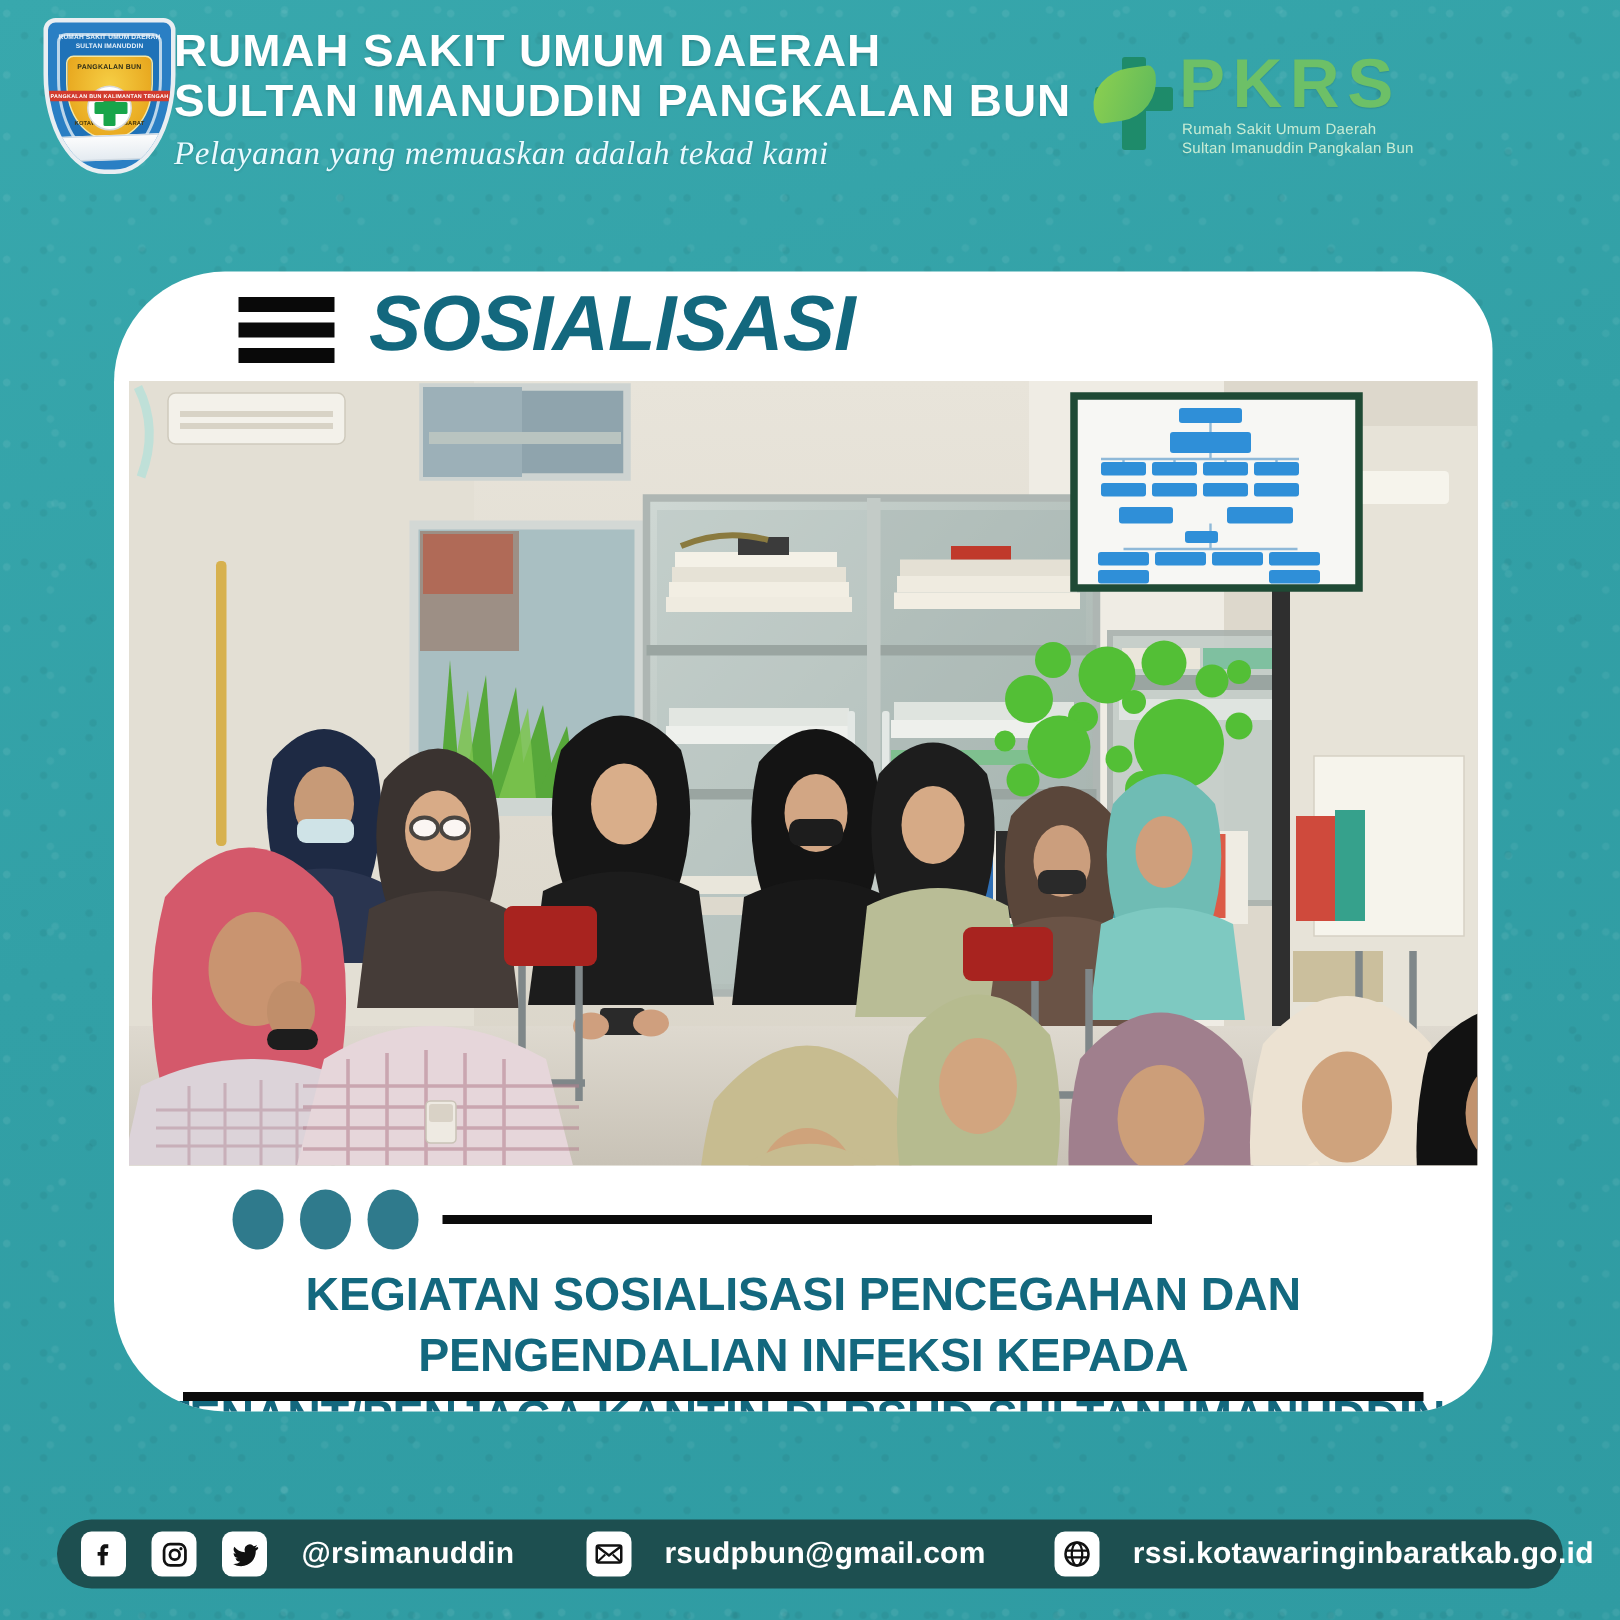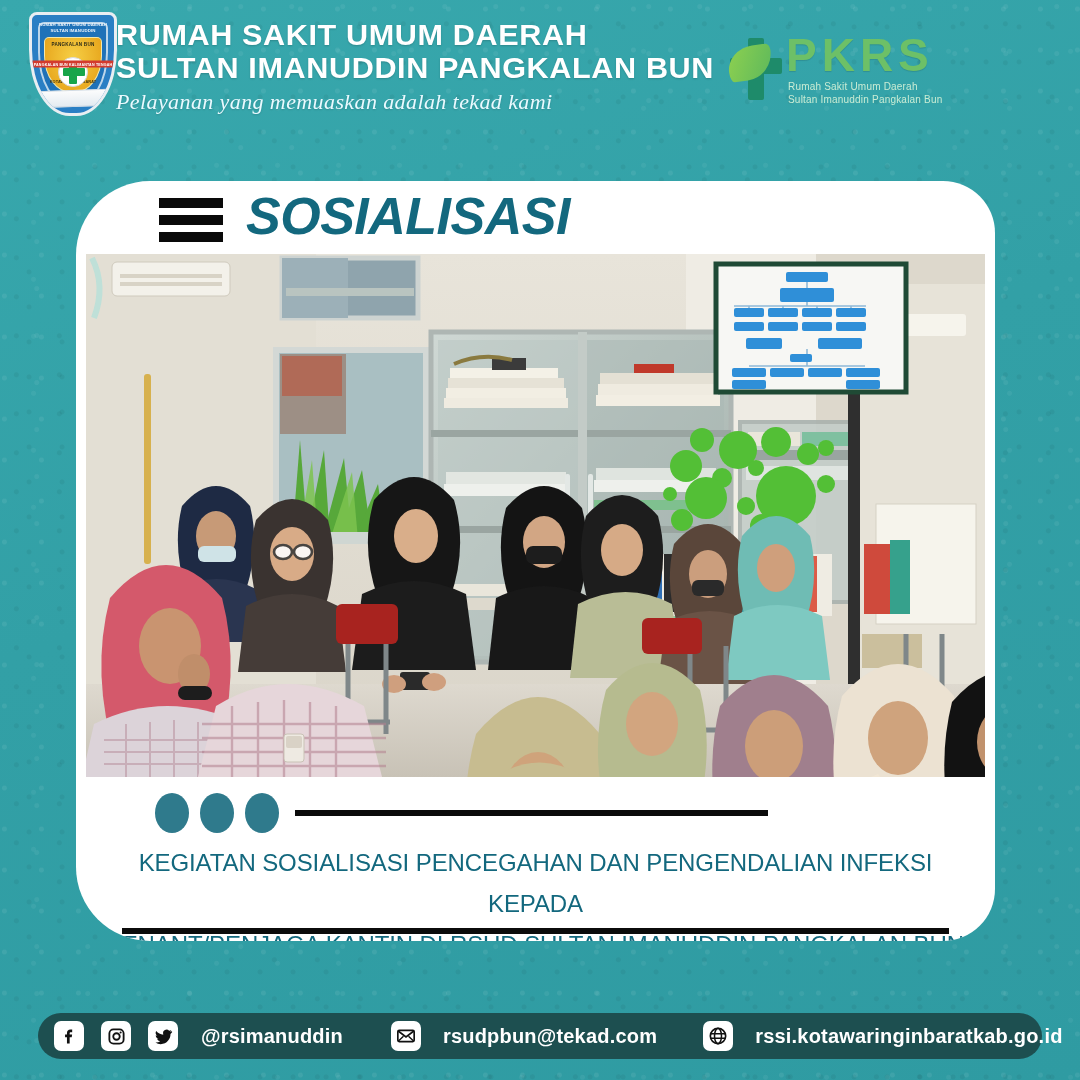--- a/index.html
+++ b/index.html
@@ -167,21 +167,21 @@
   .dot.d2{left:124px;}
   .dot.d3{left:169px;}
   #rule-top{
     position:absolute;left:219px;top:17px;width:473px;height:6px;background:#0b0b0b;
   }
 
   
   #caption{
     position:absolute;left:0;top:661px;width:100%;
     text-align:center;color:#13687e;
-    font-size:24px;font-weight:normal;line-height:41px;letter-spacing:-.1px;
+    font-size:31px;font-weight:bold;line-height:41px;letter-spacing:-.1px;
     padding:0 26px;box-sizing:border-box;
   }
   #rule-bottom{
     position:absolute;left:46px;top:747px;width:827px;height:6px;background:#0b0b0b;
   }
 
   
   #footer{
     position:absolute;left:38px;top:1013px;width:1004px;height:46px;
     background:#1d4f50;border-radius:23px;
@@ -627,21 +627,21 @@
     </div>
 
     <div class="f-group" id="g-mail">
       <div class="f-icon">
         <svg width="20" height="20" viewBox="0 0 24 24" aria-hidden="true">
           <rect x="2.2" y="5.2" width="19.6" height="13.6" rx="1.6" fill="none" stroke="#111" stroke-width="2"></rect>
           <path d="M2.6 6 12 13.2 21.4 6" fill="none" stroke="#111" stroke-width="2"></path>
           <path d="M2.6 18.4 9 12.4M21.4 18.4 15 12.4" fill="none" stroke="#111" stroke-width="1.7"></path>
         </svg>
       </div>
-      <span class="f-text">rsudpbun@tekad.com</span>
+      <span class="f-text">rsudpbun@gmail.com</span>
     </div>
 
     <div class="f-group" id="g-web">
       <div class="f-icon">
         <svg width="20" height="20" viewBox="0 0 24 24" aria-hidden="true">
           <circle cx="12" cy="12" r="9.2" fill="none" stroke="#111" stroke-width="2"></circle>
           <ellipse cx="12" cy="12" rx="4.2" ry="9.2" fill="none" stroke="#111" stroke-width="1.8"></ellipse>
           <path d="M3 9.3h18M3 14.7h18" stroke="#111" stroke-width="1.8"></path>
         </svg>
       </div>

